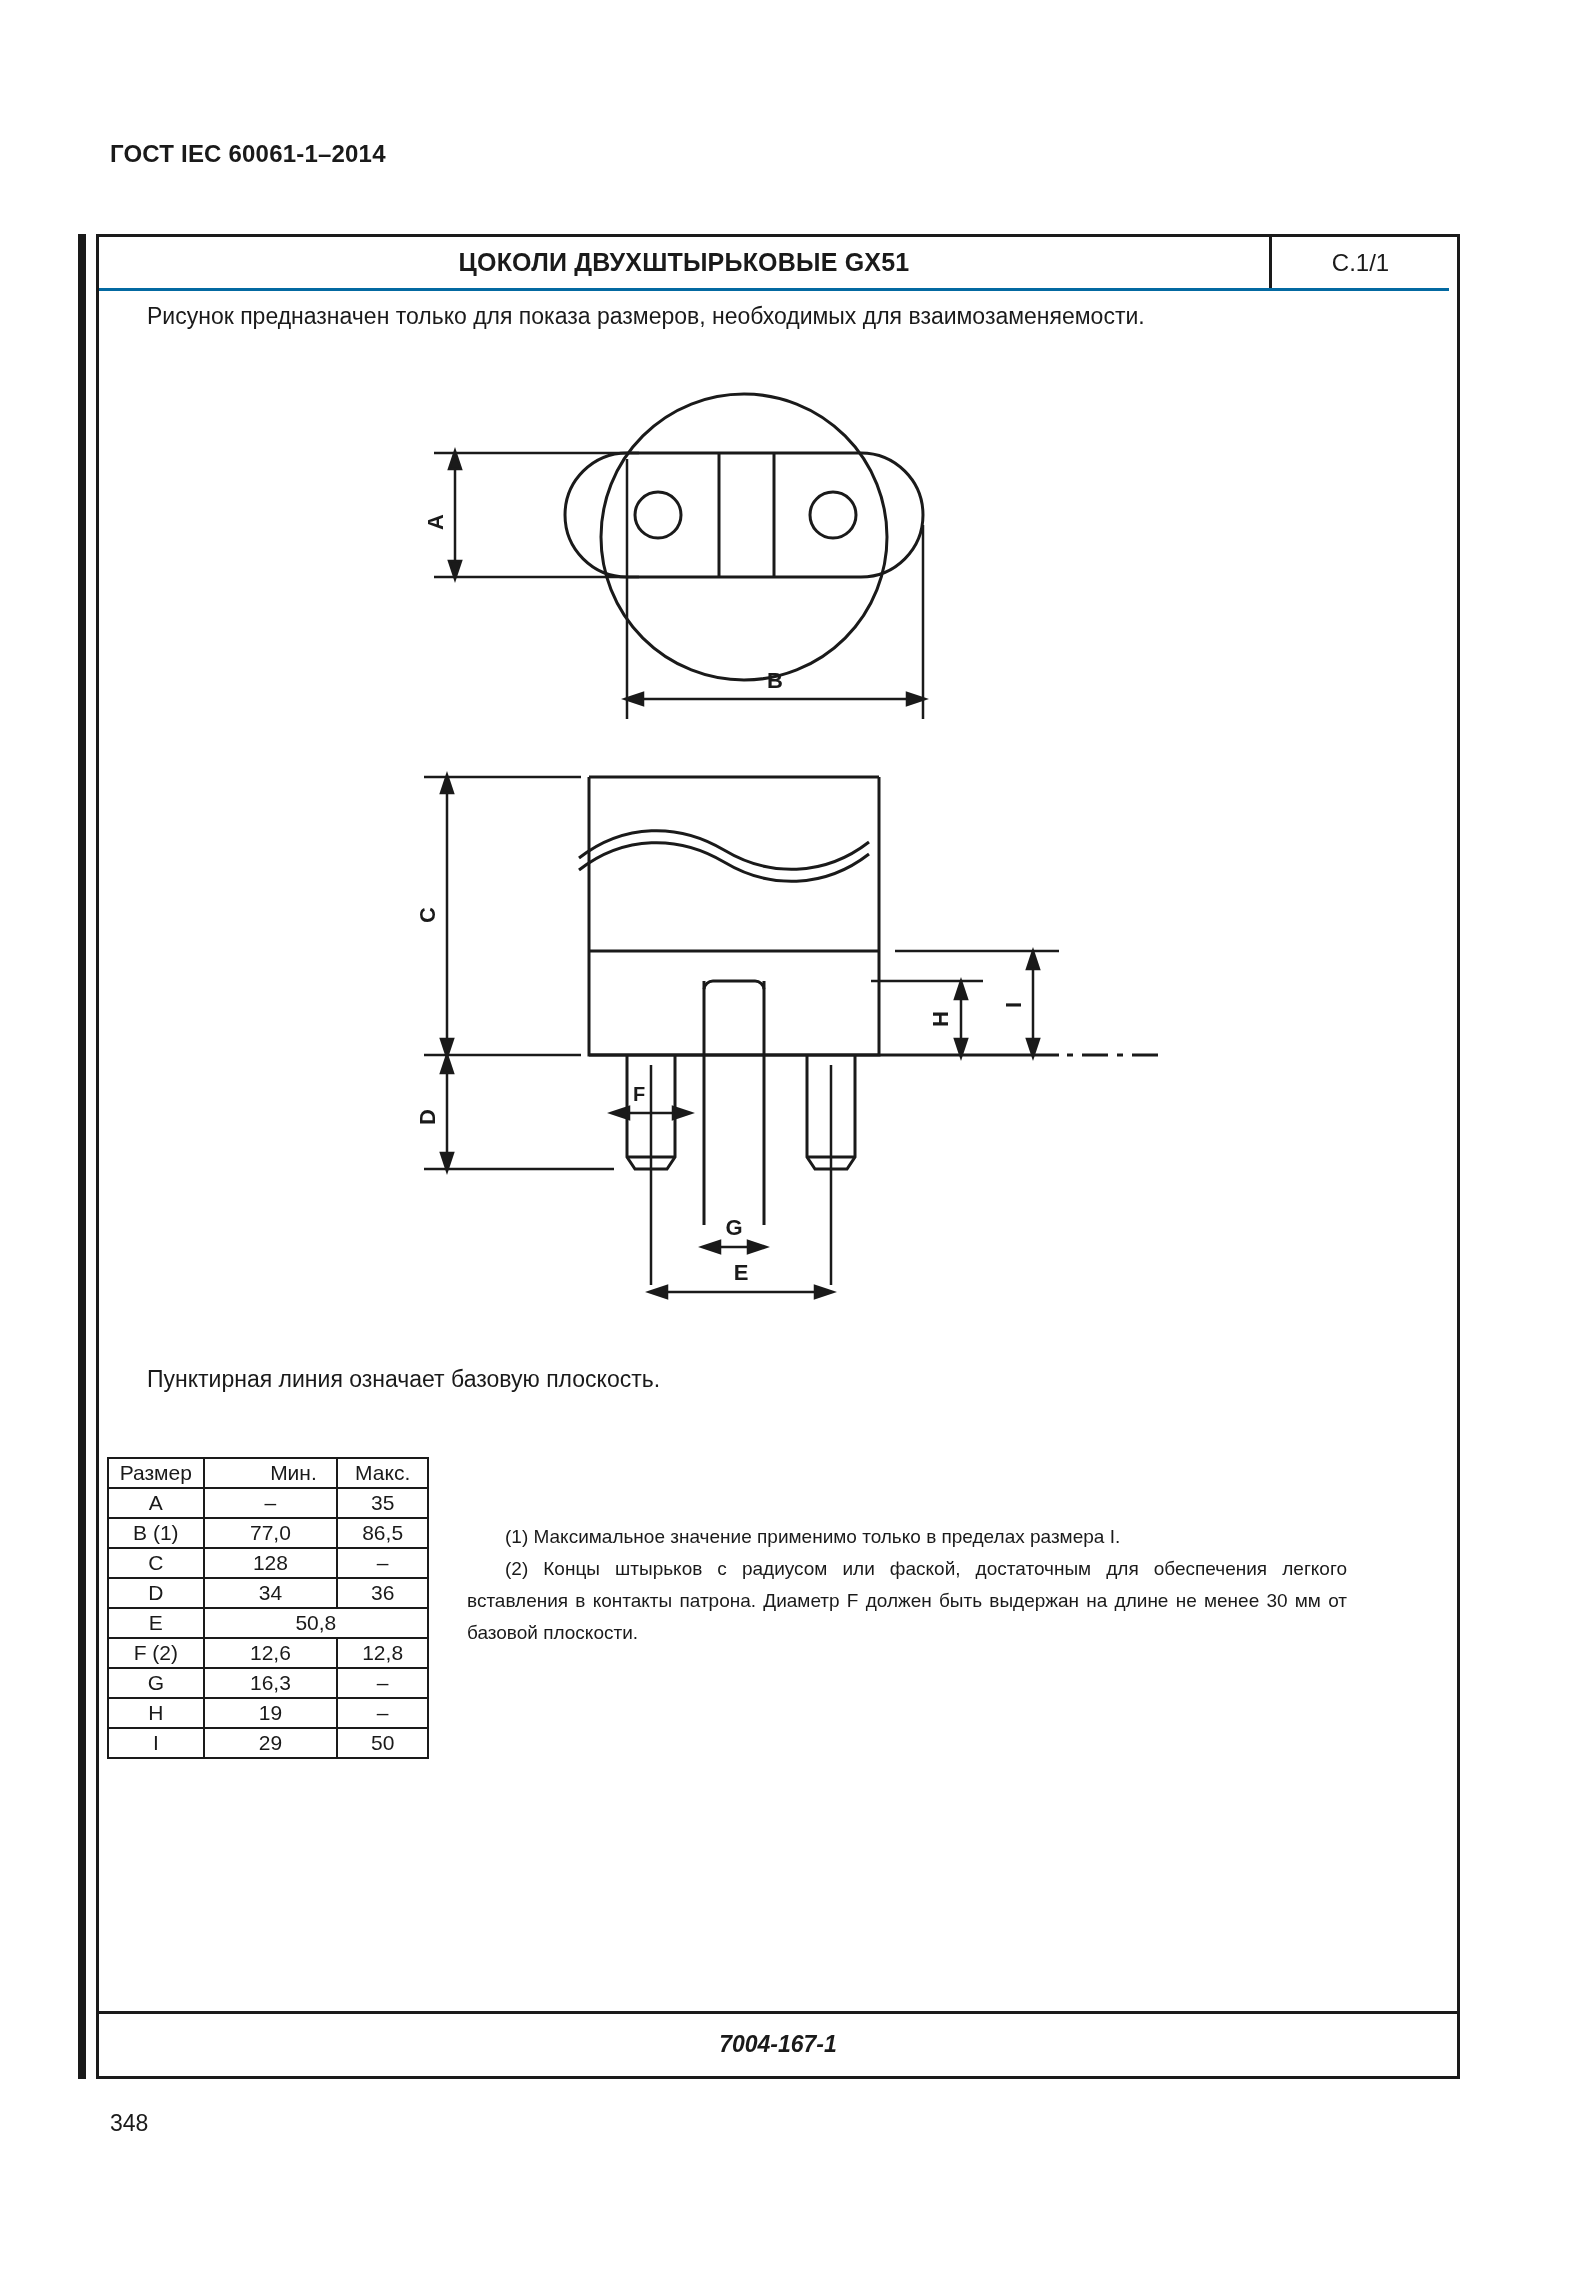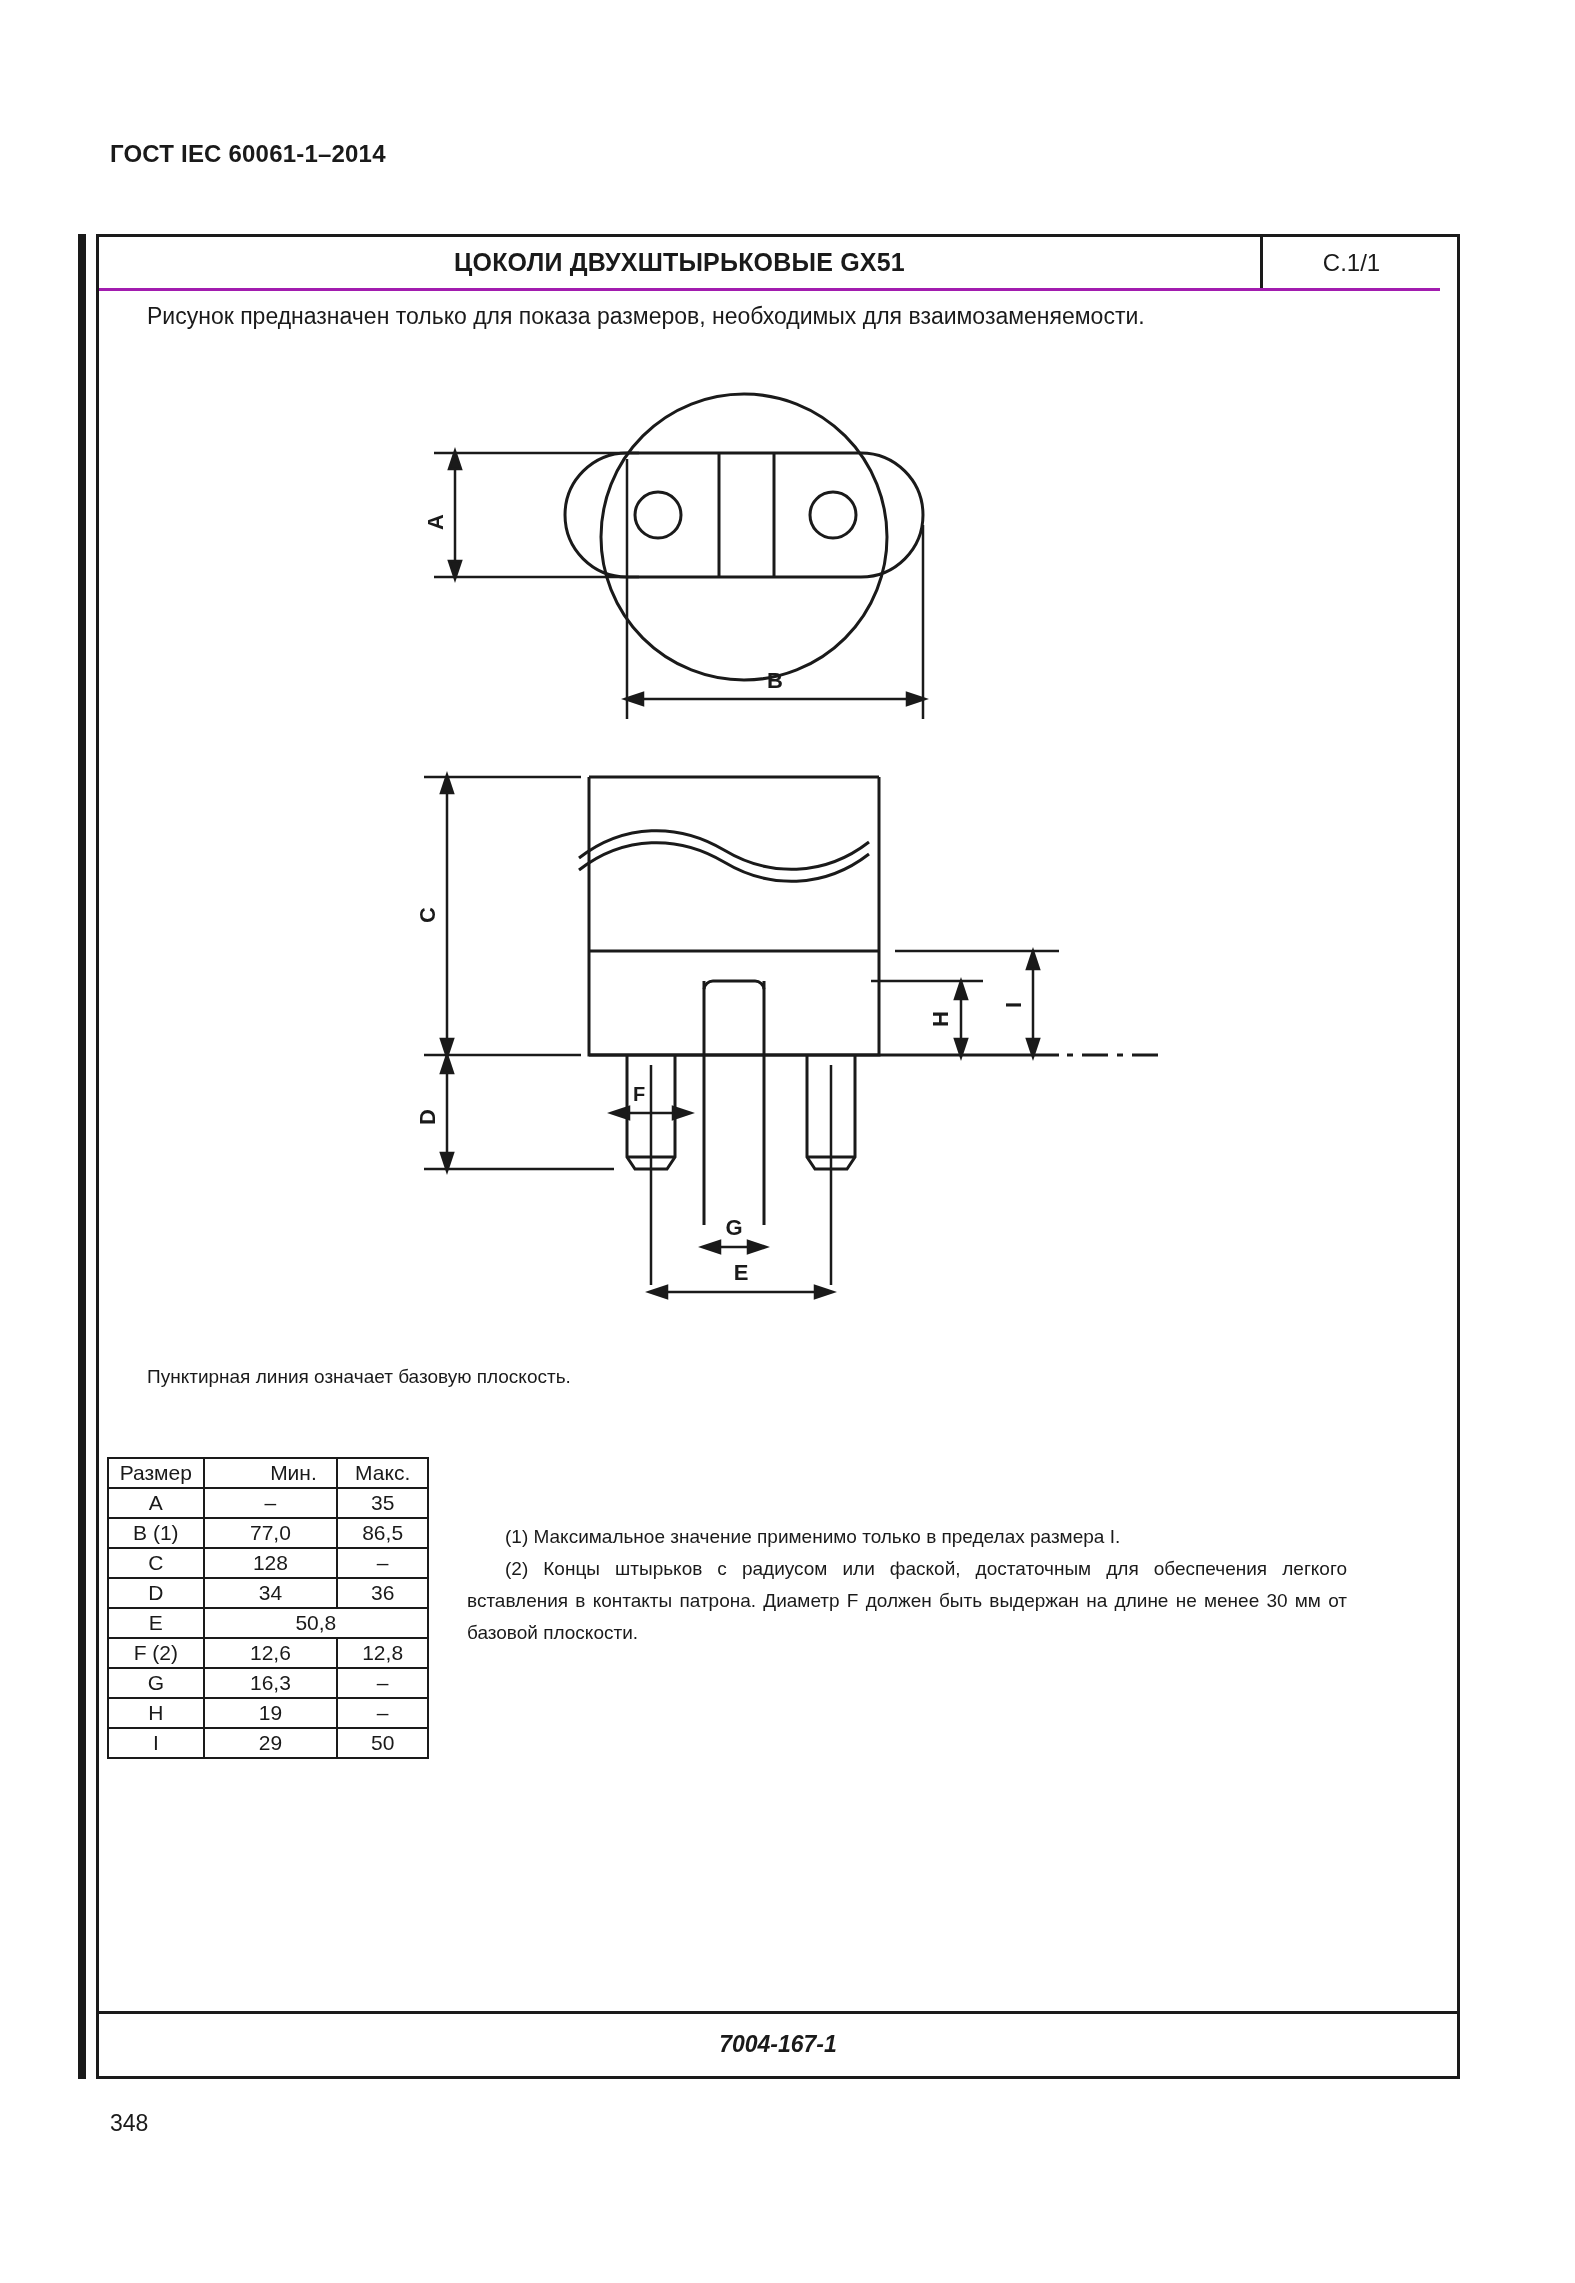--- a/index.html
+++ b/index.html
@@ -48,23 +48,23 @@
     height: 1845px;
     border: 3px solid #1a1a1a;
     box-sizing: border-box;
   }
 
   
   .title-row {
     position: absolute;
     left: 0;
     top: 0;
-    right: 17px;
+    right: 8px;
     height: 54px;
-    border-bottom: 3px solid #a21caf;
+    border-bottom: 3px solid #0369a1;
     box-sizing: border-box;
   }
   .sheet-title {
     position: absolute;
     left: 0;
     right: 180px;
     top: 0;
     height: 100%;
     display: flex;
     align-items: center;
@@ -107,21 +107,21 @@
     position: absolute;
     left: 300px;
     top: 528px;
   }
 
   
   .datum-note {
     position: absolute;
     left: 48px;
     top: 1129px;
-    font-size: 19px;
+    font-size: 23px;
     white-space: nowrap;
   }
 
   
   .dim-table {
     position: absolute;
     left: 8px;
     top: 1220px;
     width: 322px;
     border-collapse: collapse;

